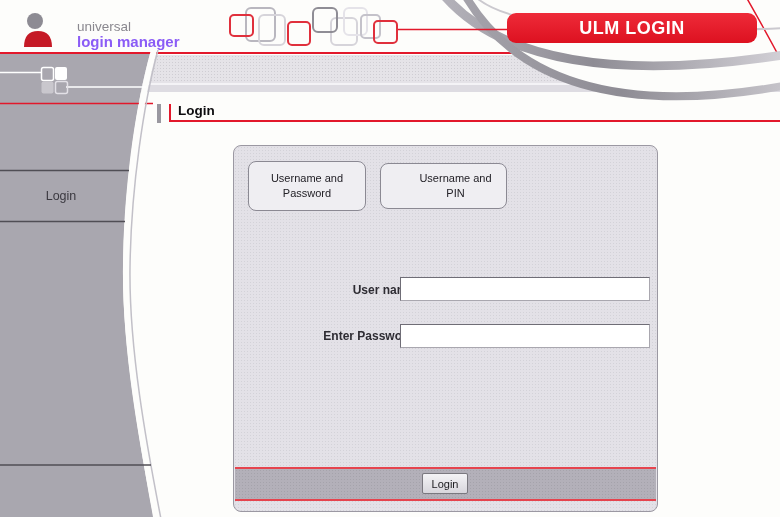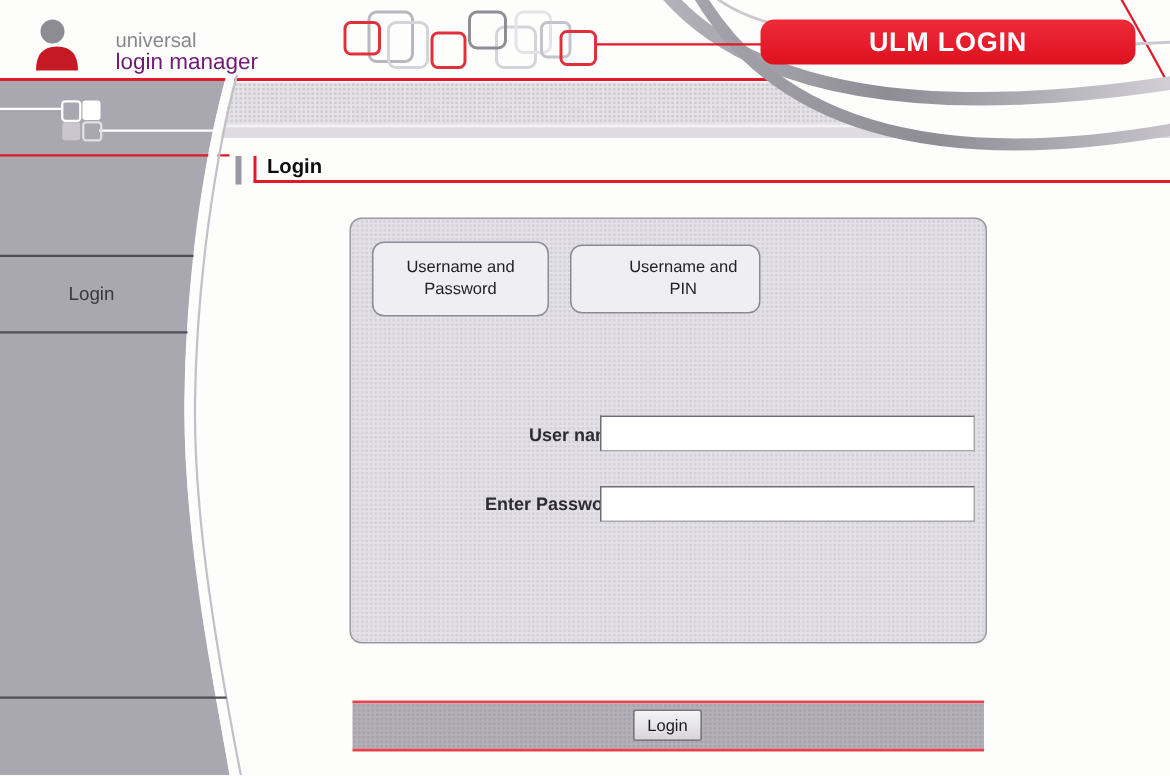--- a/index.html
+++ b/index.html
@@ -9,38 +9,38 @@
 
   
   .band{left:0;top:55px;width:780px;height:37px;background:#e5e3e8;
         background-image:radial-gradient(rgba(150,148,158,.28) 1px,transparent 1px);background-size:3px 3px;}
   .band-stripe{left:0;top:83px;width:780px;height:2px;background:#f4f3f6;}
   .band-low{left:0;top:85px;width:780px;height:7px;background:#dedce2;}
   .redline-top{left:0;top:52px;width:780px;height:2px;background:#e2182b;}
 
   .logo-wrap{left:20px;top:8px;width:200px;height:40px;}
   .logo-text1{left:57px;top:11px;font-size:13.5px;color:#8a888f;text-align:center;}
-  .logo-text2{left:57px;top:25px;font-size:15px;font-weight:normal;color:#701a75;}
+  .logo-text2{left:57px;top:25px;font-size:15px;font-weight:bold;color:#8b5cf6;}
 
   .ulm-btn{left:507px;top:13px;width:250px;height:30px;border-radius:9px;
            background:linear-gradient(180deg,#ee2b39,#dd1120);
            color:#ffffff;font-size:18px;font-weight:bold;letter-spacing:.5px;
            display:flex;align-items:center;justify-content:center;cursor:pointer;}
 
   
   .h-graybar{left:157px;top:104px;width:4px;height:19px;background:#9a98a0;}
   .h-redbar{left:169px;top:104px;width:2px;height:17px;background:#e2182b;}
   .h-underline{left:169px;top:120px;width:611px;height:2px;background:#e2182b;}
   .h-title{left:178px;top:103px;font-size:13.5px;font-weight:bold;color:#0d0c0f;}
 
   
   .side-login{left:0;top:189px;width:122px;text-align:center;font-size:12.5px;color:#3b3940;cursor:pointer;}
 
   
-  .panel{left:233px;top:145px;width:425px;height:284px;background:#e3e1e7;
+  .panel{left:233px;top:145px;width:425px;height:367px;background:#e3e1e7;
          background-image:radial-gradient(rgba(158,156,166,.22) 1px,transparent 1px);background-size:3px 3px;
          border:1px solid #9b98a2;border-radius:8px;box-sizing:border-box;}
   .tab{background:#efeef2;border:1px solid #8b8993;border-radius:8px;box-sizing:border-box;
        display:flex;align-items:center;justify-content:center;text-align:center;
        font-size:11px;color:#232127;line-height:1.35;cursor:pointer;padding:2px 8px;}
   .tab1{left:14px;top:15px;width:118px;height:50px;}
   .tab2{left:146px;top:17px;width:127px;height:46px;padding-left:32px;}
   .f-label{width:150px;text-align:right;font-size:12px;font-weight:bold;color:#2e2c33;}
   .f-label1{left:30px;top:137px;}
   .f-label2{left:30px;top:183px;}

